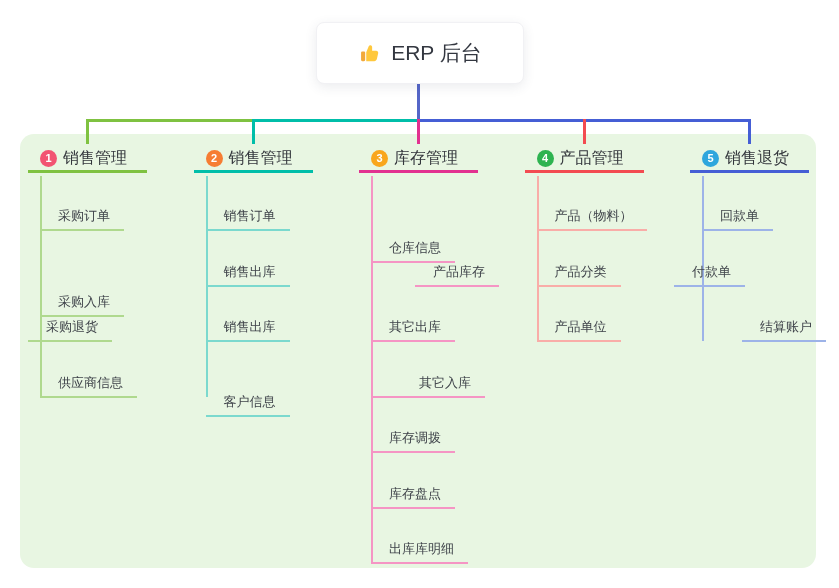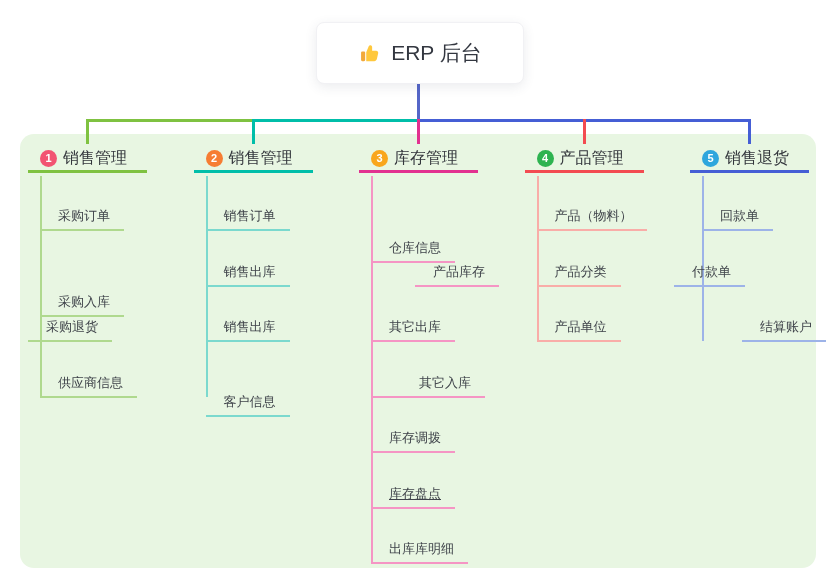--- a/index.html
+++ b/index.html
@@ -93,21 +93,21 @@
       <div class="branch-header" style="left: 359px; top: 147px; width: 119px; border-bottom-color: rgb(226, 49, 144);">
         <span class="badge" style="background: rgb(249, 166, 28);">3</span>
         <span>库存管理</span>
       </div>
       <div class="spine" style="left: 371px; top: 176px; height: 387px; background: rgb(245, 149, 196);"></div>
       <div class="child-row" style="left: 371px; top: 206px;"><span style="border-bottom-color: rgb(245, 149, 196); margin-top: 33px;">仓库信息</span></div>
       <div class="child-row" style="left: 371px; top: 261.5px;"><span style="border-bottom-color: rgb(245, 149, 196); margin-left: 44px;">产品库存</span></div>
       <div class="child-row" style="left: 371px; top: 317px;"><span style="border-bottom-color: rgb(245, 149, 196);">其它出库</span></div>
       <div class="child-row" style="left: 371px; top: 372.5px;"><span style="border-bottom-color: rgb(245, 149, 196); padding-left: 48px;">其它入库</span></div>
       <div class="child-row" style="left: 371px; top: 428px;"><span style="border-bottom-color: rgb(245, 149, 196);">库存调拨</span></div>
-      <div class="child-row" style="left: 371px; top: 483.5px;"><span style="border-bottom-color: rgb(245, 149, 196); text-decoration: underline;">库存盘点</span></div>
+      <div class="child-row" style="left: 371px; top: 483.5px;"><span style="border-bottom-color: rgb(245, 149, 196);">库存盘点</span></div>
       <div class="child-row" style="left: 371px; top: 539px; text-align: right;"><span style="border-bottom-color: rgb(245, 149, 196);">出库库明细</span></div>
       <div class="branch-header" style="left: 524.5px; top: 147px; width: 119px; border-bottom-color: rgb(243, 75, 81);">
         <span class="badge" style="background: rgb(46, 179, 80);">4</span>
         <span>产品管理</span>
       </div>
       <div class="spine" style="left: 536.5px; top: 176px; height: 165px; background: rgb(249, 173, 168);"></div>
       <div class="child-row" style="left: 536.5px; top: 206px;"><span style="border-bottom-color: rgb(249, 173, 168);">产品（物料）</span></div>
       <div class="child-row" style="left: 536.5px; top: 261.5px;"><span style="border-bottom-color: rgb(249, 173, 168);">产品分类</span></div>
       <div class="child-row" style="left: 536.5px; top: 317px;"><span style="border-bottom-color: rgb(249, 173, 168);">产品单位</span></div>
       <div class="branch-header" style="left: 690px; top: 147px; width: 119px; border-bottom-color: rgb(69, 94, 213);">

